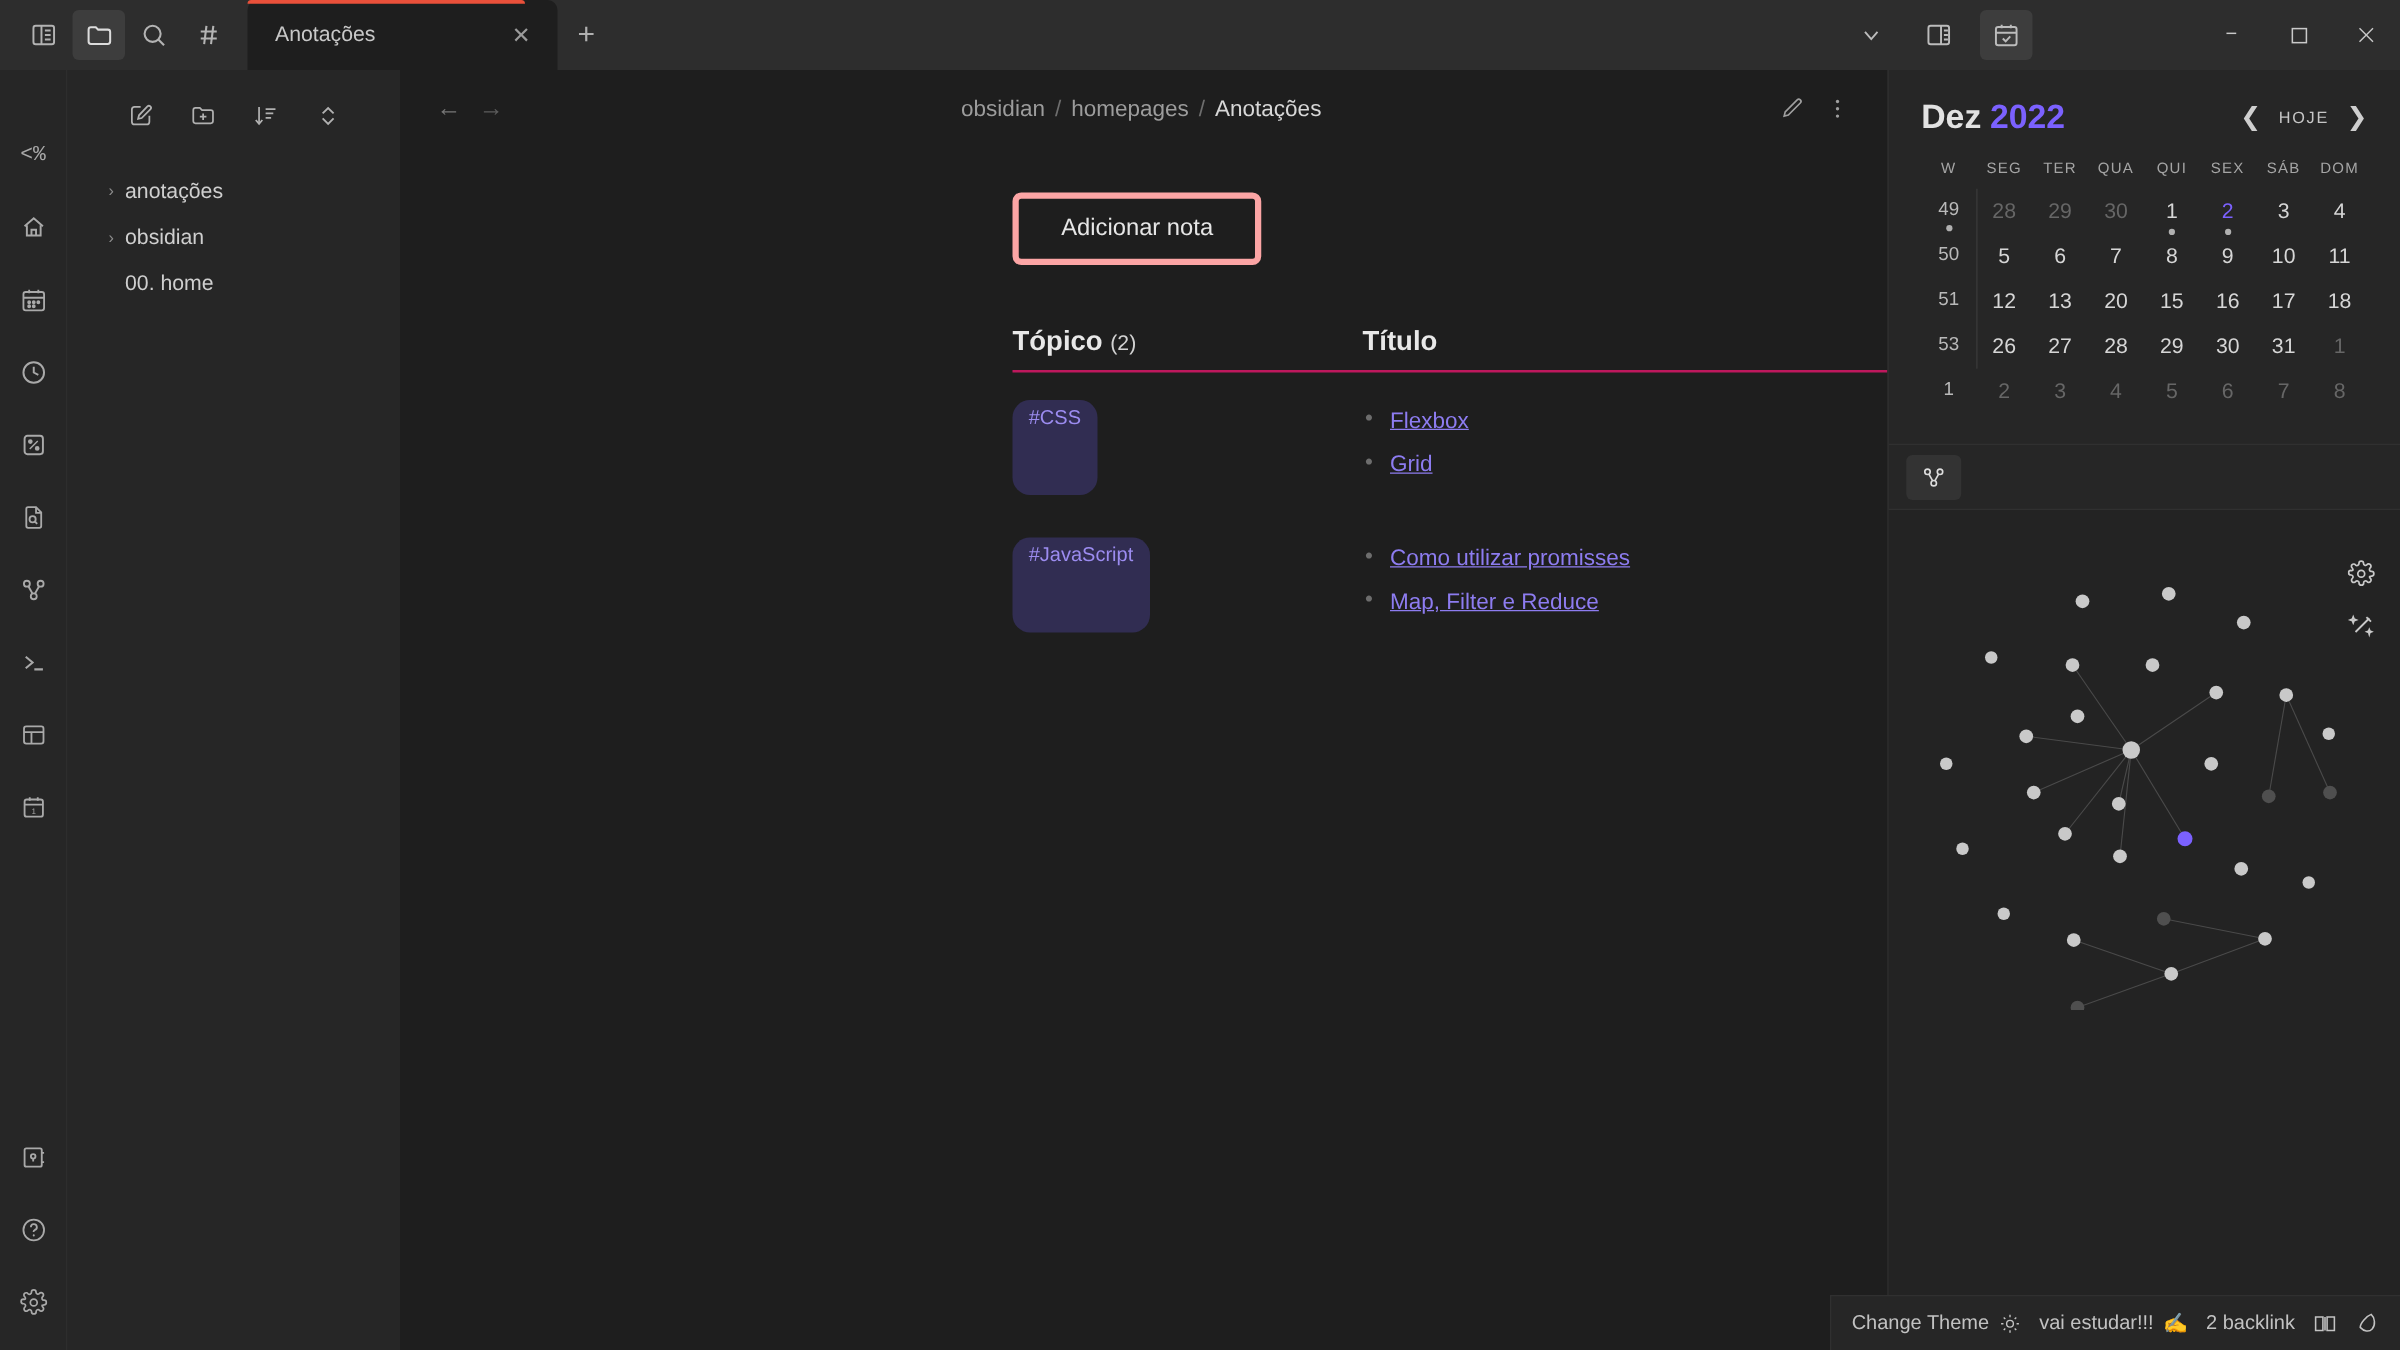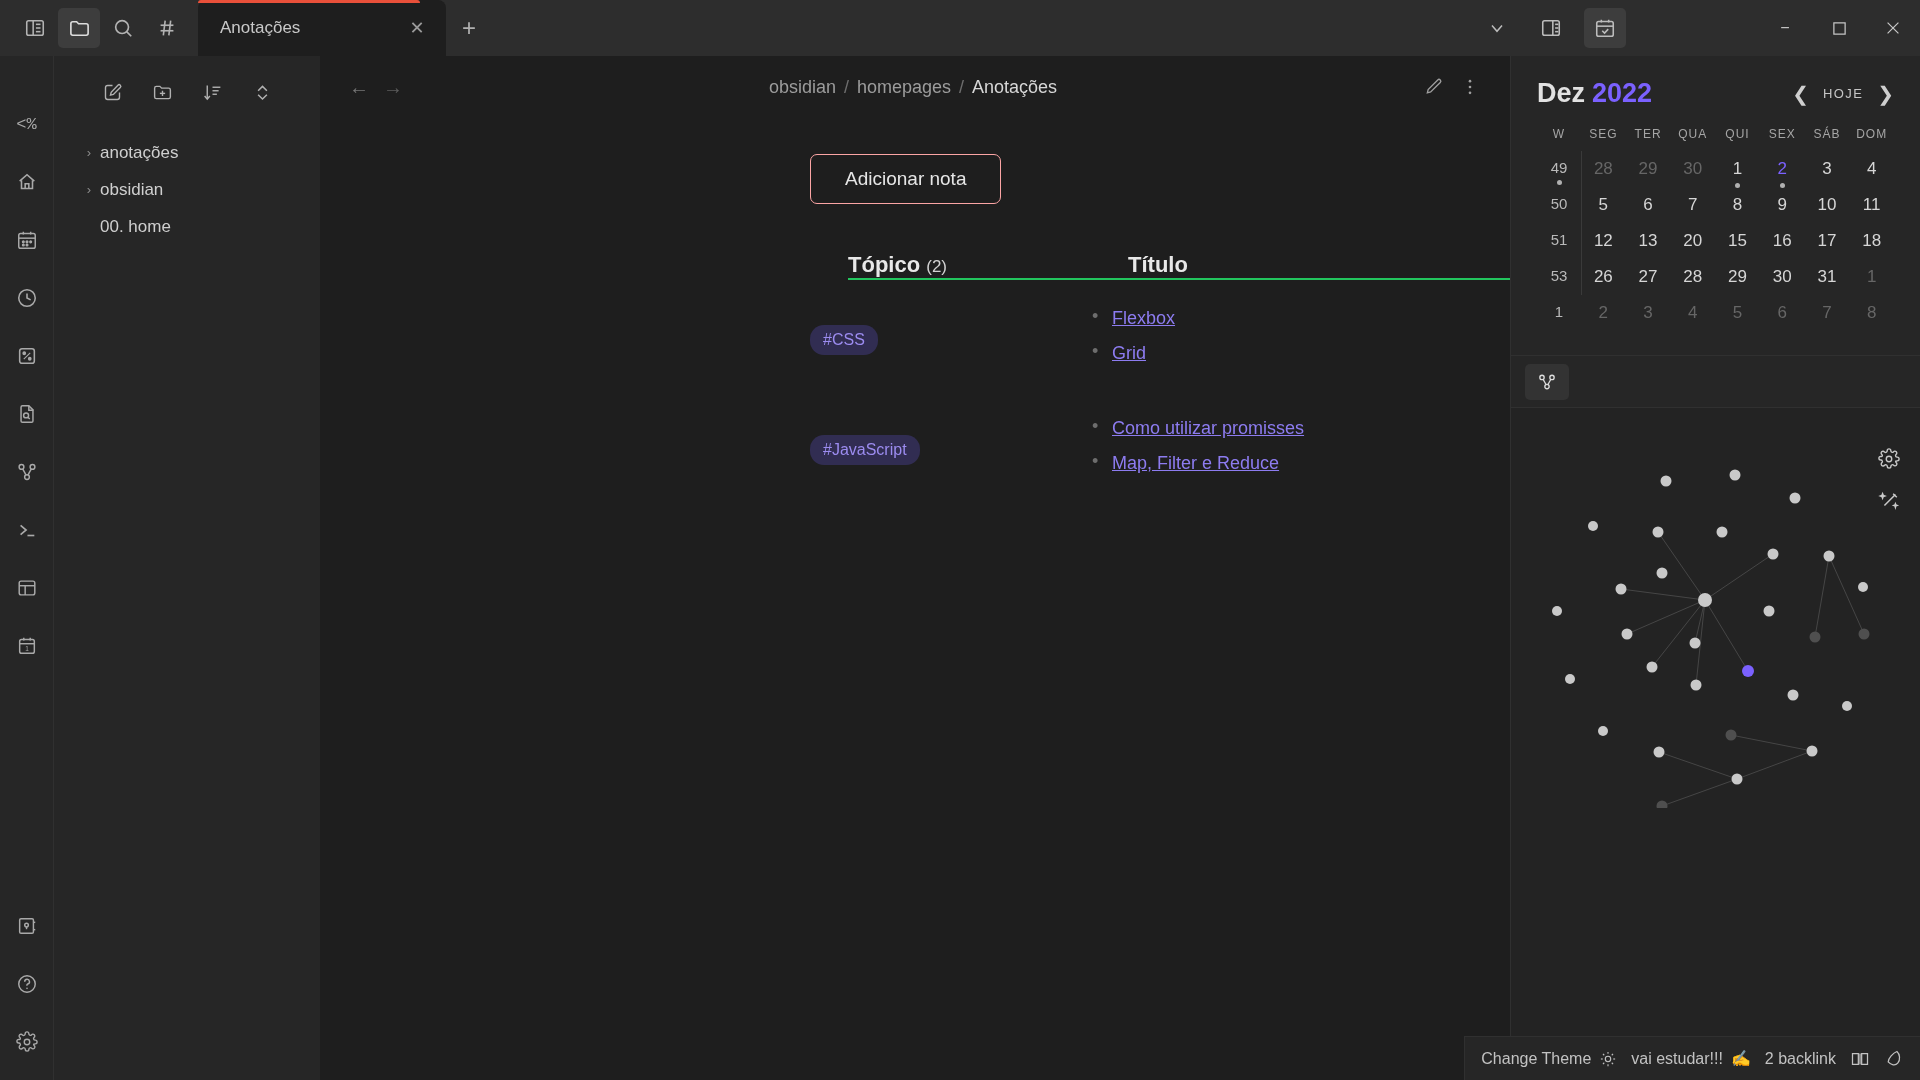--- a/index.html
+++ b/index.html
@@ -71,33 +71,33 @@
   .nav-btn.dim { color: #5c5c5c; }
   .crumb { flex: 1; display: flex; align-items: center; justify-content: center; gap: 8px; font-size: 18px; color: #9c9c9c; }
   .crumb .cur { color: #d7d7d7; }
   .crumb .sep { color: #6e6e6e; }
   .hdr-act { width: 36px; height: 34px; display: flex; align-items: center; justify-content: center; color: #9f9f9f; }
 
   .doc { flex: 1; overflow: hidden; padding: 36px 0 0 0; }
   .doc-inner { width: 880px; margin: 0 auto 0 490px; }
 
   .addnote {
-    display: inline-block; padding: 13px 34px; border: 1px solid #fca5a5;
+    display: inline-block; padding: 13px 34px; border: 5px solid #fca5a5;
     border-radius: 7px; color: #e6e6e6; font-size: 19px; background: transparent;
     font-family: inherit;
   }
 
   .tbl { margin-top: 48px; width: 875px; }
-  .tbl-head { display: flex; border-bottom: 2px solid #22c55e; margin-left: 38px; }
+  .tbl-head { display: flex; padding-bottom: 10px; border-bottom: 2px solid #be185d; }
   .th { font-size: 22px; font-weight: bold; color: #e8e8e8; }
   .th .cnt { font-size: 17px; font-weight: normal; color: #d2d2d2; }
   .col-a { width: 280px; }
   .col-b { flex: 1; }
   .tbl-row { display: flex; padding-top: 12px; }
-  .tag-cell { width: 280px; display: flex; align-items: center; }
+  .tag-cell { width: 280px; display: flex; }
   .tag {
     background: #312d52; color: #9c8cf0; border-radius: 14px;
     padding: 6px 13px; font-size: 16px; display: inline-block;
   }
   .links { flex: 1; padding-top: 6px; }
   .links li { list-style: none; position: relative; padding-left: 22px; margin-bottom: 14px; }
   .links li:before { content: "•"; position: absolute; left: 2px; top: -2px; color: #6d6d6d; font-size: 18px; }
   .links a { color: #8d7cf0; text-decoration: underline; font-size: 18px; }
 
   

